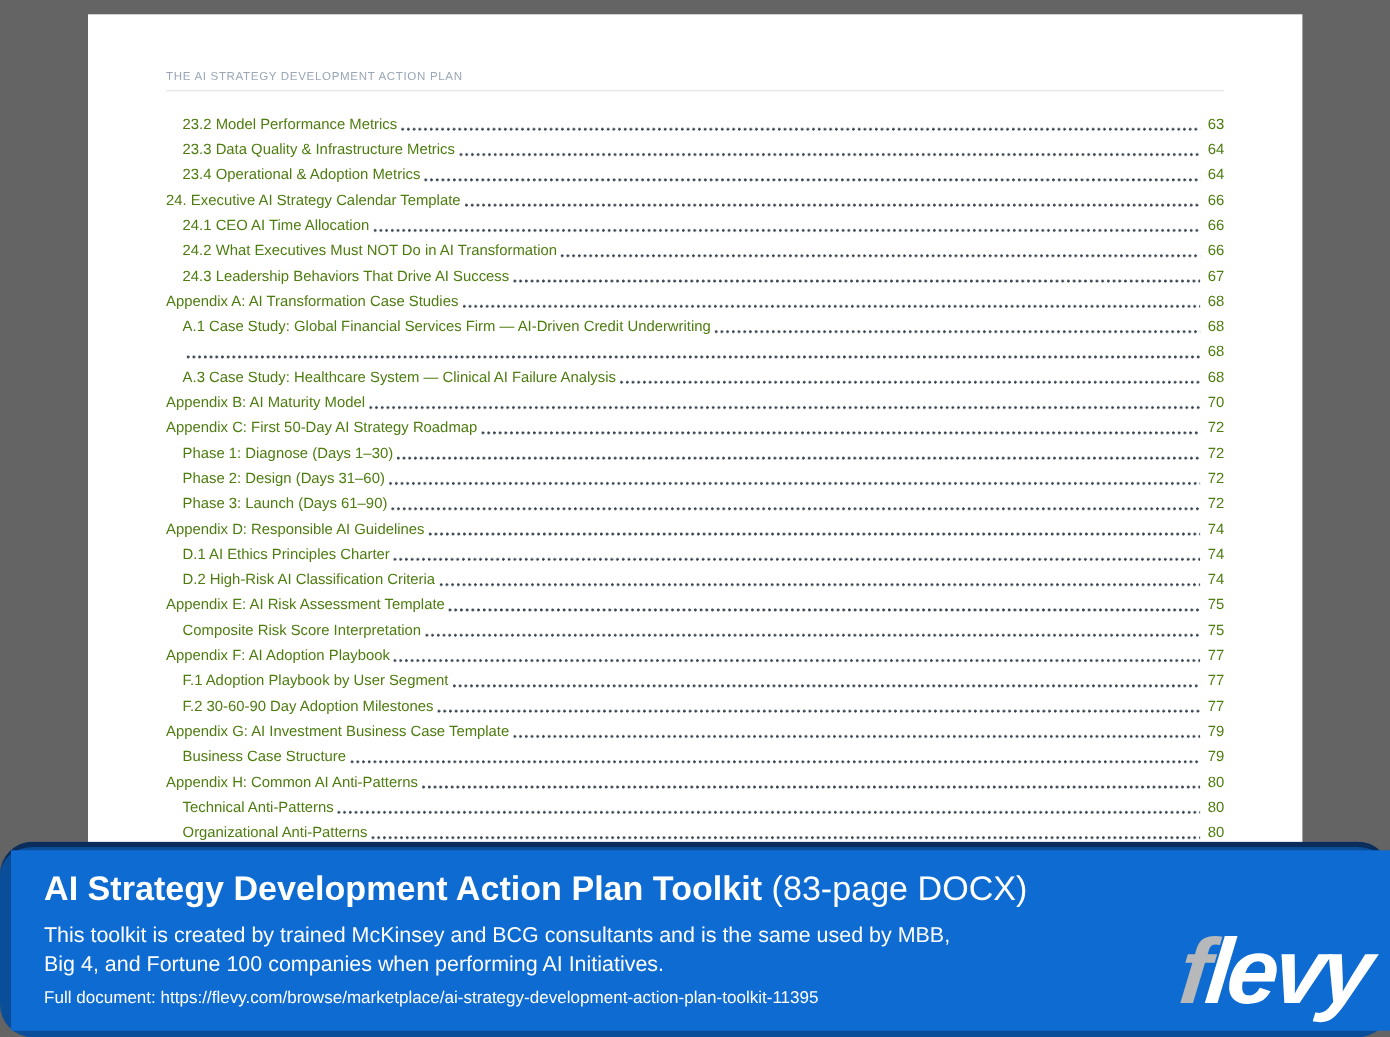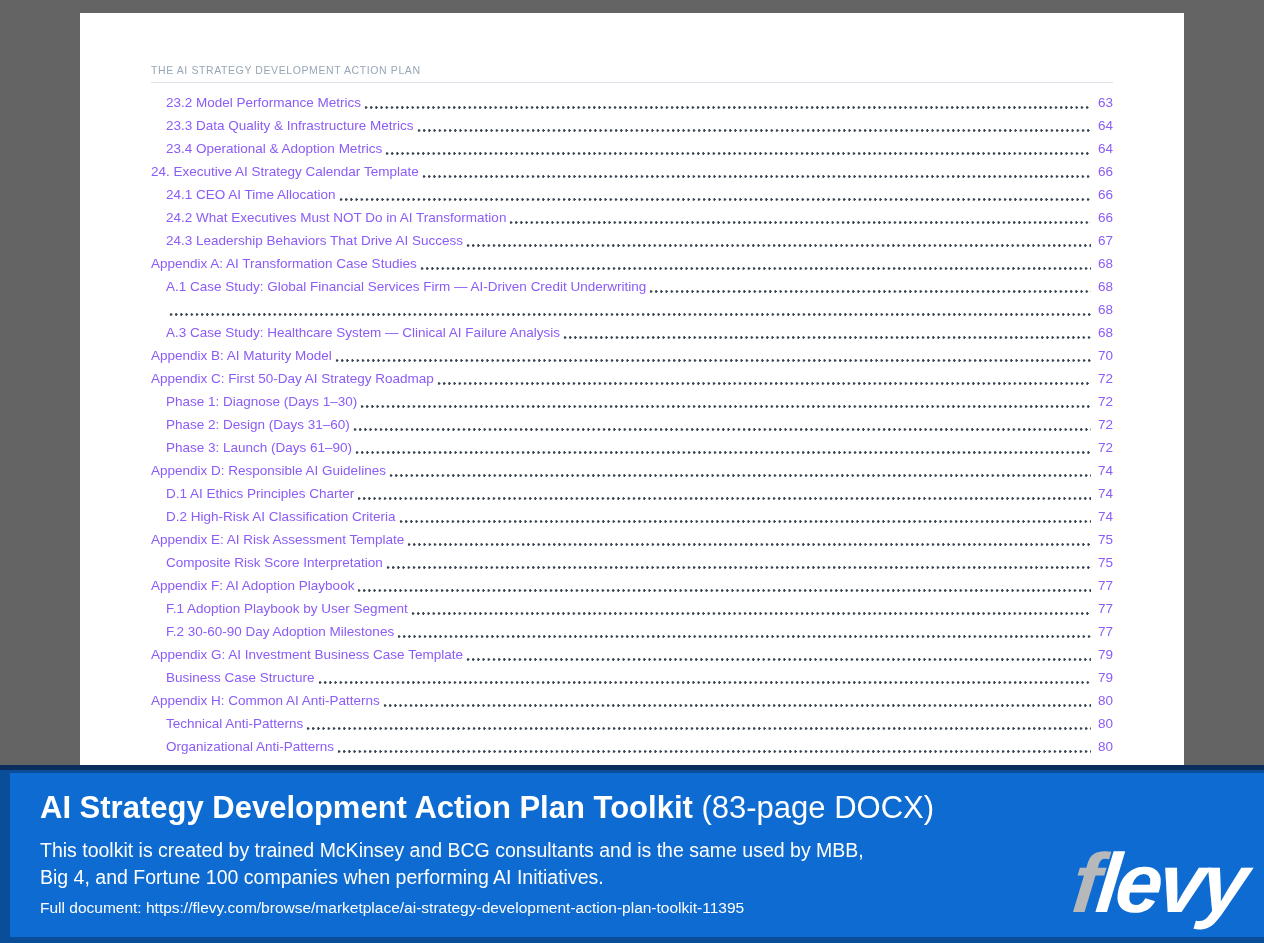--- a/index.html
+++ b/index.html
@@ -11,34 +11,34 @@
   
   .doc-page{
     position:absolute;left:80px;top:13px;width:1104px;height:935px;
     background:#ffffff;
   }
   .doc-content{padding:51px 71px 0 71px;}
   .doc-header{
     color:#98a6b6;font-size:10.5px;letter-spacing:.6px;line-height:12px;
     padding-bottom:6px;border-bottom:1px solid #dde2e8;
   }
-  .toc{margin-top:8px;color:#8b5cf6;}
+  .toc{margin-top:18px;color:#4d7c0f;}
   .toc-row{display:flex;height:23px;line-height:23px;font-size:13.5px;}
   .toc-row.l2{padding-left:15px;}
   .toc-label{white-space:nowrap;}
   .toc-leader{
     flex:1;min-width:12px;margin:0 4px 0 3px;
     background-image:radial-gradient(circle at 2px 1.5px,#39434f 1.05px,rgba(0,0,0,0) 1.45px);
     background-size:5.2px 3px;background-repeat:repeat-x;background-position:0 15px;
   }
   .toc-pnum{white-space:nowrap;min-width:18px;text-align:right;}
   
   .banner{
     position:absolute;left:0;top:765px;width:1264px;height:178px;
-    background:#0a4e99;border-top:5px solid #0b2d5c;box-sizing:border-box;
+    background:#0a4e99;border-top:5px solid #0b2d5c;box-sizing:border-box;border-radius:30px;
   }
   .banner-inner{
     position:absolute;left:10px;top:3px;right:0;bottom:6px;
     background:#0d6bd1;color:#ffffff;
   }
   .promo-title{
     margin:15px 0 0 30px;font-size:31px;line-height:40px;font-weight:700;
     white-space:nowrap;
   }
   .promo-title .suffix{font-weight:400;}

